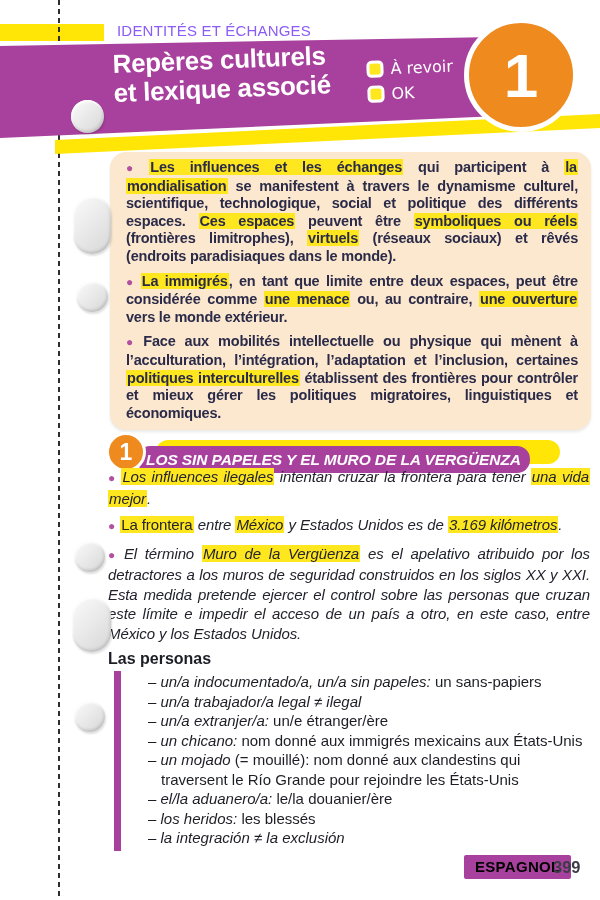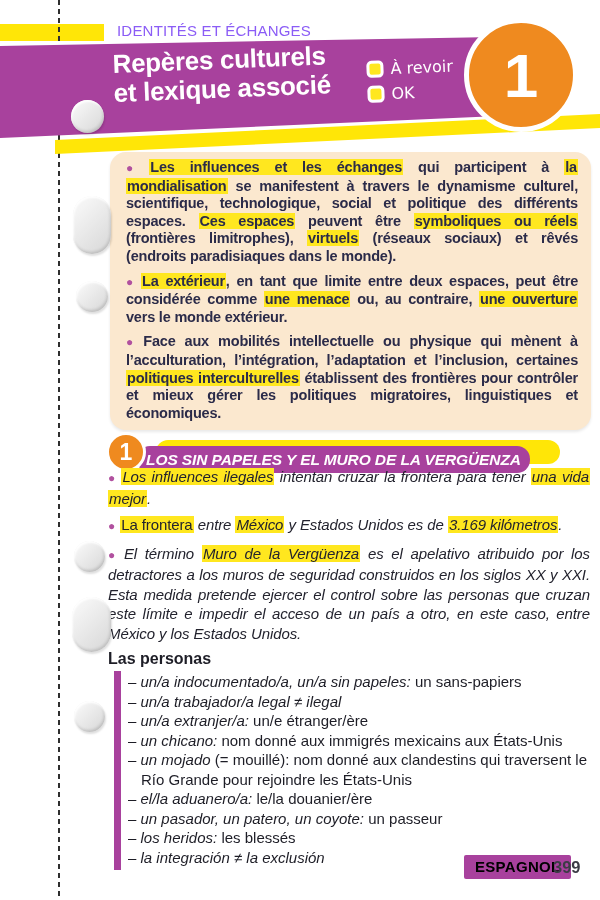--- a/index.html
+++ b/index.html
@@ -52,21 +52,21 @@
   .sec-badge{position:absolute;left:2px;top:4px;width:40px;height:40px;border-radius:50%;background:#ef8a1f;
     border:3px solid #fff;box-sizing:border-box;display:flex;align-items:center;justify-content:center;
     color:#fff;font-size:23px;font-weight:700;z-index:2;}
 
   
   .sec-body{position:absolute;left:108px;top:467px;width:482px;z-index:2;}
   .spar{margin:0 0 7px;font-style:italic;font-size:15px;line-height:19.5px;color:#23232e;
     text-align:justify;letter-spacing:-.1px;}
   .vhead{margin:5px 0 3px;font-weight:700;font-size:16px;color:#1d1d26;}
   .vlist{list-style:none;margin:0 0 0 6px;padding:1px 0 3px 7px;border-left:7px solid #a8419d;}
-  .vlist li{font-size:15px;line-height:19.5px;color:#1d1d26;padding-left:13px;text-indent:-13px;}
+  .vlist li{font-size:15px;line-height:19.5px;color:#1d1d26;padding-left:13px;text-indent:-13px;margin-left:20px;}
 
   
   .subject-badge{position:absolute;left:464px;top:855px;background:#a8419d;color:#000000;font-weight:700;
     font-size:15px;padding:3px 11px 4px;letter-spacing:.3px;border-radius:2px;z-index:2;}
   .page-num{position:absolute;left:553px;top:858px;font-weight:700;font-size:16.5px;color:#3c3c46;z-index:2;}
 </style>
 </head>
 <body>
 
 <div class="page">
@@ -94,21 +94,21 @@
     </div>
     <div class="cb-row">
       <span class="cbox"></span>
       <span class="cb-label">OK</span>
     </div>
   </div>
   <div class="unit-badge">1</div>
 
   <div class="ibox">
     <p class="ipar"><span class="dot">●</span><span><span class="hl">Les influences et les échanges</span><span> qui participent à </span><span class="hl">la mondialisation</span><span> se manifestent à travers le dynamisme culturel, scientifique, technologique, social et politique des différents espaces. </span><span class="hl">Ces espaces</span><span> peuvent être </span><span class="hl">symboliques ou réels</span><span> (frontières limitrophes), </span><span class="hl">virtuels</span><span> (réseaux sociaux) et rêvés (endroits paradisiaques dans le monde).</span></span></p>
-    <p class="ipar"><span class="dot">●</span><span><span class="hl">La extérieur</span><span>, en tant que limite entre deux espaces, peut être considérée comme </span><span class="hl">une menace</span><span> ou, au contraire, </span><span class="hl">une ouverture</span><span> vers le monde extérieur.</span></span></p>
+    <p class="ipar"><span class="dot">●</span><span><span class="hl">La immigrés</span><span>, en tant que limite entre deux espaces, peut être considérée comme </span><span class="hl">une menace</span><span> ou, au contraire, </span><span class="hl">une ouverture</span><span> vers le monde extérieur.</span></span></p>
     <p class="ipar"><span class="dot">●</span><span><span>Face aux mobilités intellectuelle ou physique qui mènent à l’acculturation, l’intégration, l’adaptation et l’inclusion, certaines </span><span class="hl">politiques interculturelles</span><span> établissent des frontières pour contrôler et mieux gérer les politiques migratoires, linguistiques et économiques.</span></span></p>
   </div>
 
   <div class="sec-head">
     <div class="sec-yellow"></div>
     <div class="sec-purple">
       <span class="sec-title">LOS SIN PAPELES Y EL MURO DE LA VERGÜENZA</span>
     </div>
     <div class="sec-badge">1</div>
   </div>
@@ -119,21 +119,20 @@
     <p class="spar"><span class="dot">●</span><span><span>El término </span><span class="hl">Muro de la Vergüenza</span><span> es el apelativo atribuido por los detractores a los muros de seguridad construidos en los siglos XX y XXI. Esta medida pretende ejercer el control sobre las personas que cruzan este límite e impedir el acceso de un país a otro, en este caso, entre México y los Estados Unidos.</span></span></p>
 
     <p class="vhead">Las personas</p>
     <ul class="vlist">
       <li><span>– </span><span class="it">un/a indocumentado/a, un/a sin papeles:</span><span> un sans-papiers</span></li>
       <li><span>– </span><span class="it">un/a trabajador/a legal ≠ ilegal</span></li>
       <li><span>– </span><span class="it">un/a extranjer/a:</span><span> un/e étranger/ère</span></li>
       <li><span>– </span><span class="it">un chicano:</span><span> nom donné aux immigrés mexicains aux États-Unis</span></li>
       <li><span>– </span><span class="it">un mojado</span><span> (= mouillé): nom donné aux clandestins qui traversent le Río Grande pour rejoindre les États-Unis</span></li>
       <li><span>– </span><span class="it">el/la aduanero/a:</span><span> le/la douanier/ère</span></li>
-      <li><span>– </span><span class="it">un pasador, un patero, un coyote:</span><span> un passeur</span></li>
       <li><span>– </span><span class="it">los heridos:</span><span> les blessés</span></li>
       <li><span>– </span><span class="it">la integración ≠ la exclusión</span></li>
     </ul>
   </div>
 
   <div class="subject-badge">ESPAGNOL</div>
   <div class="page-num">399</div>
 
 </div>
 

